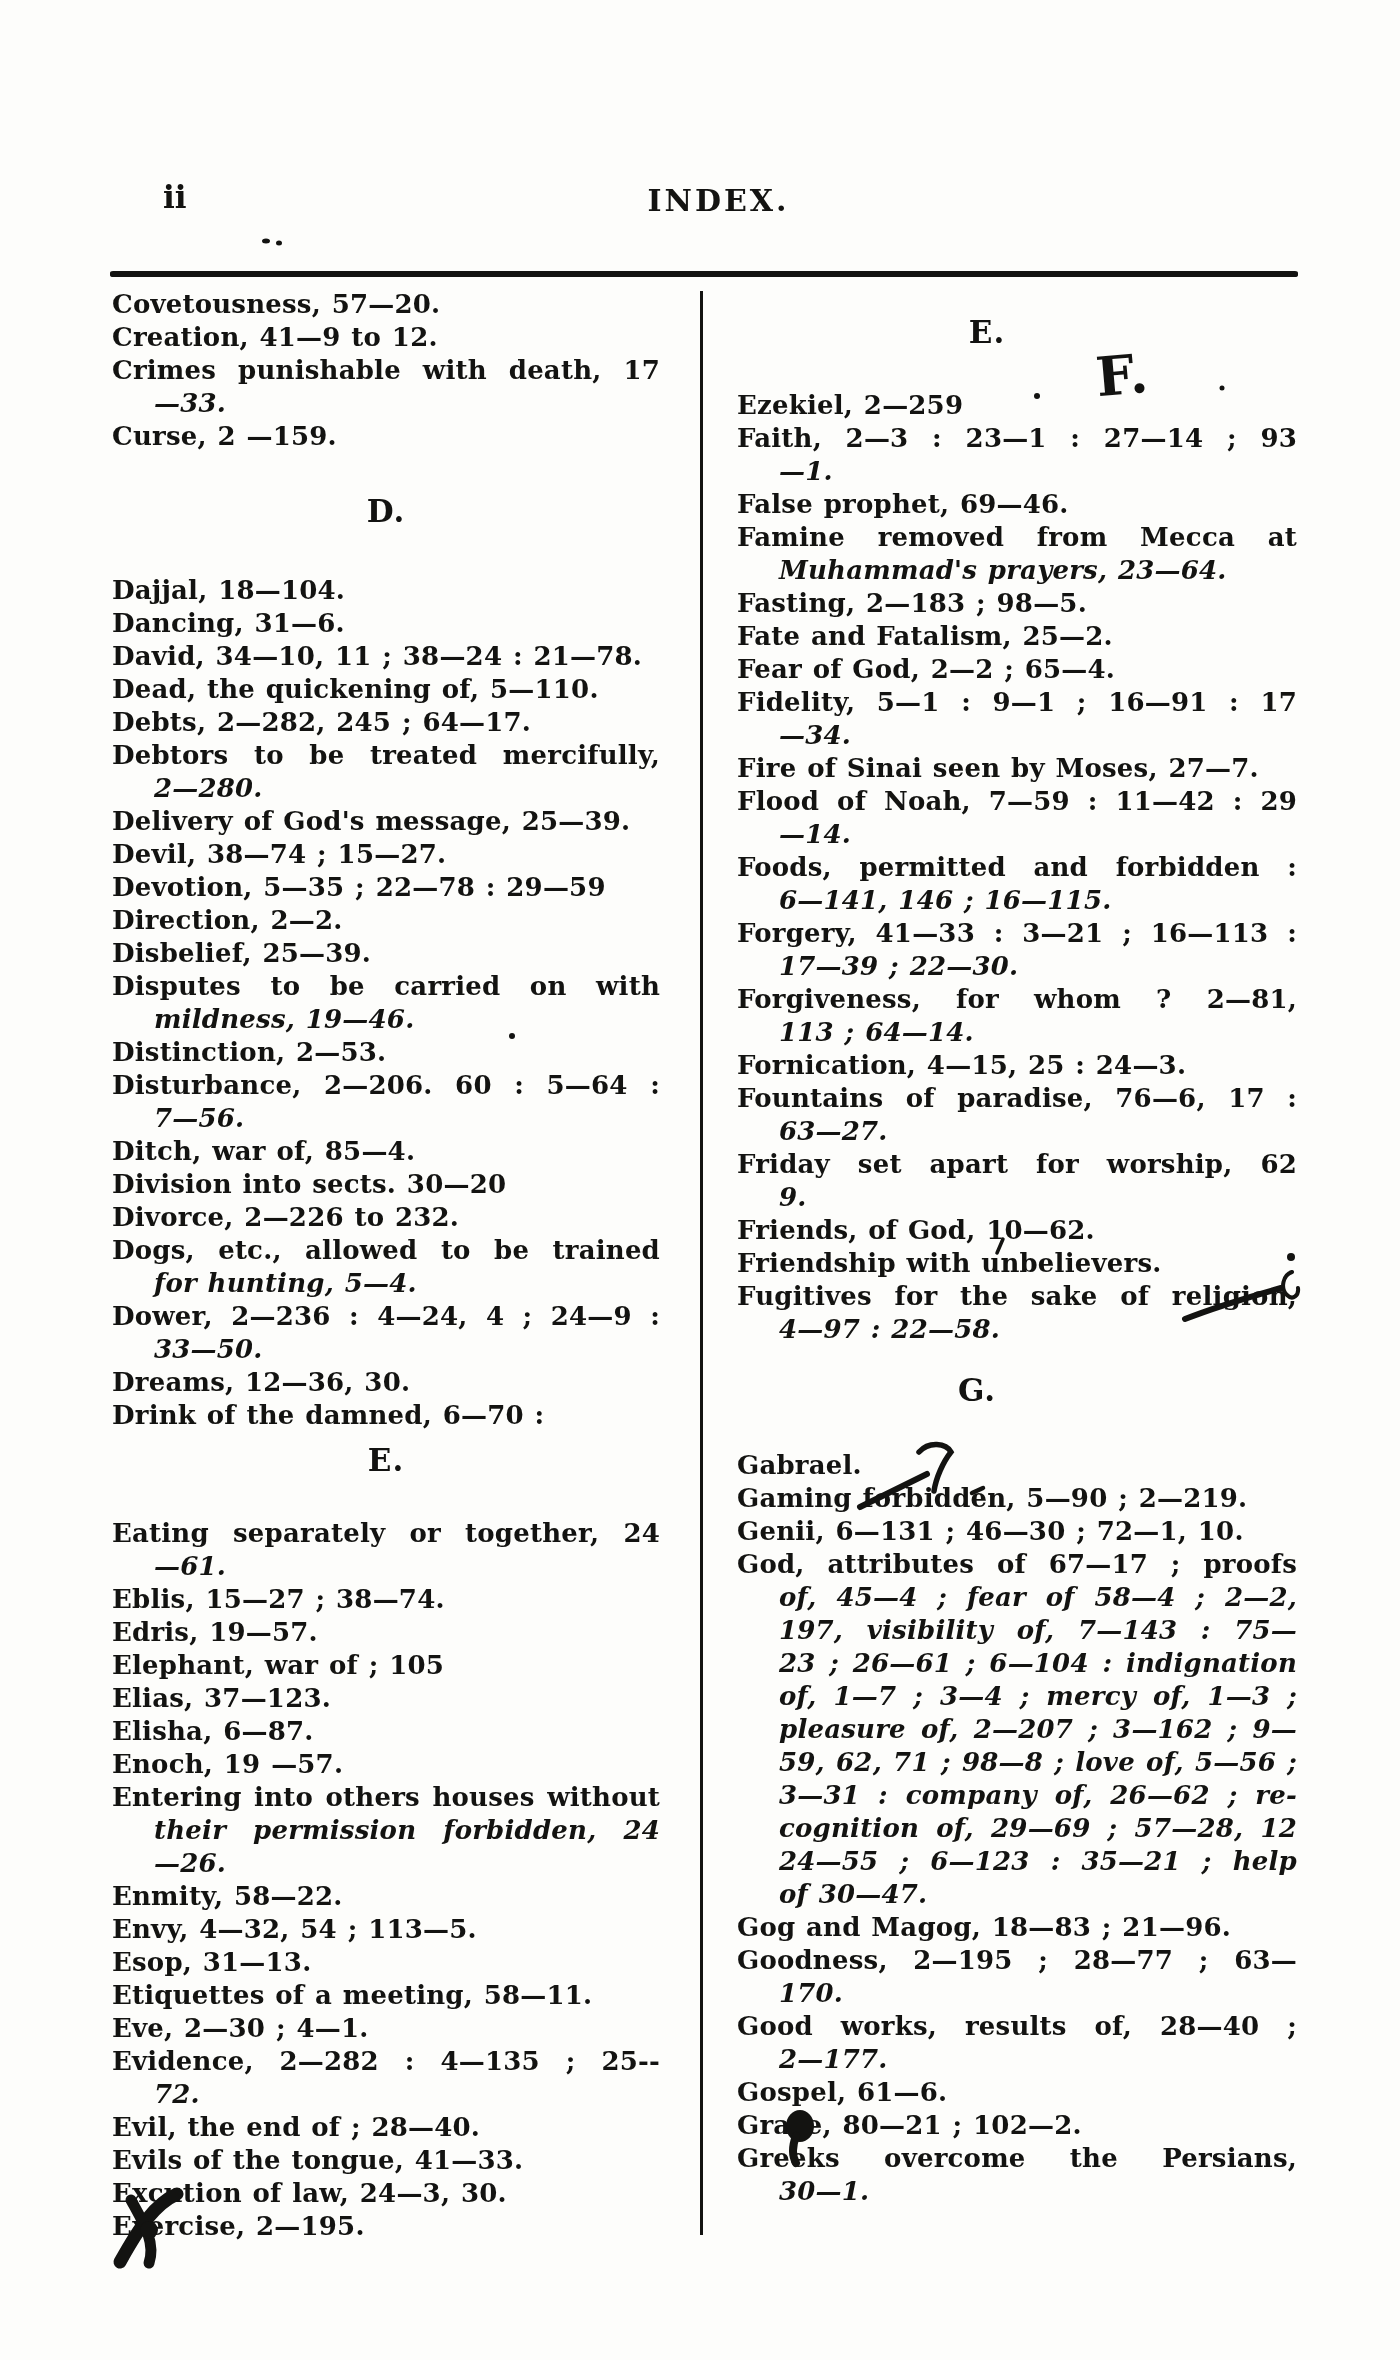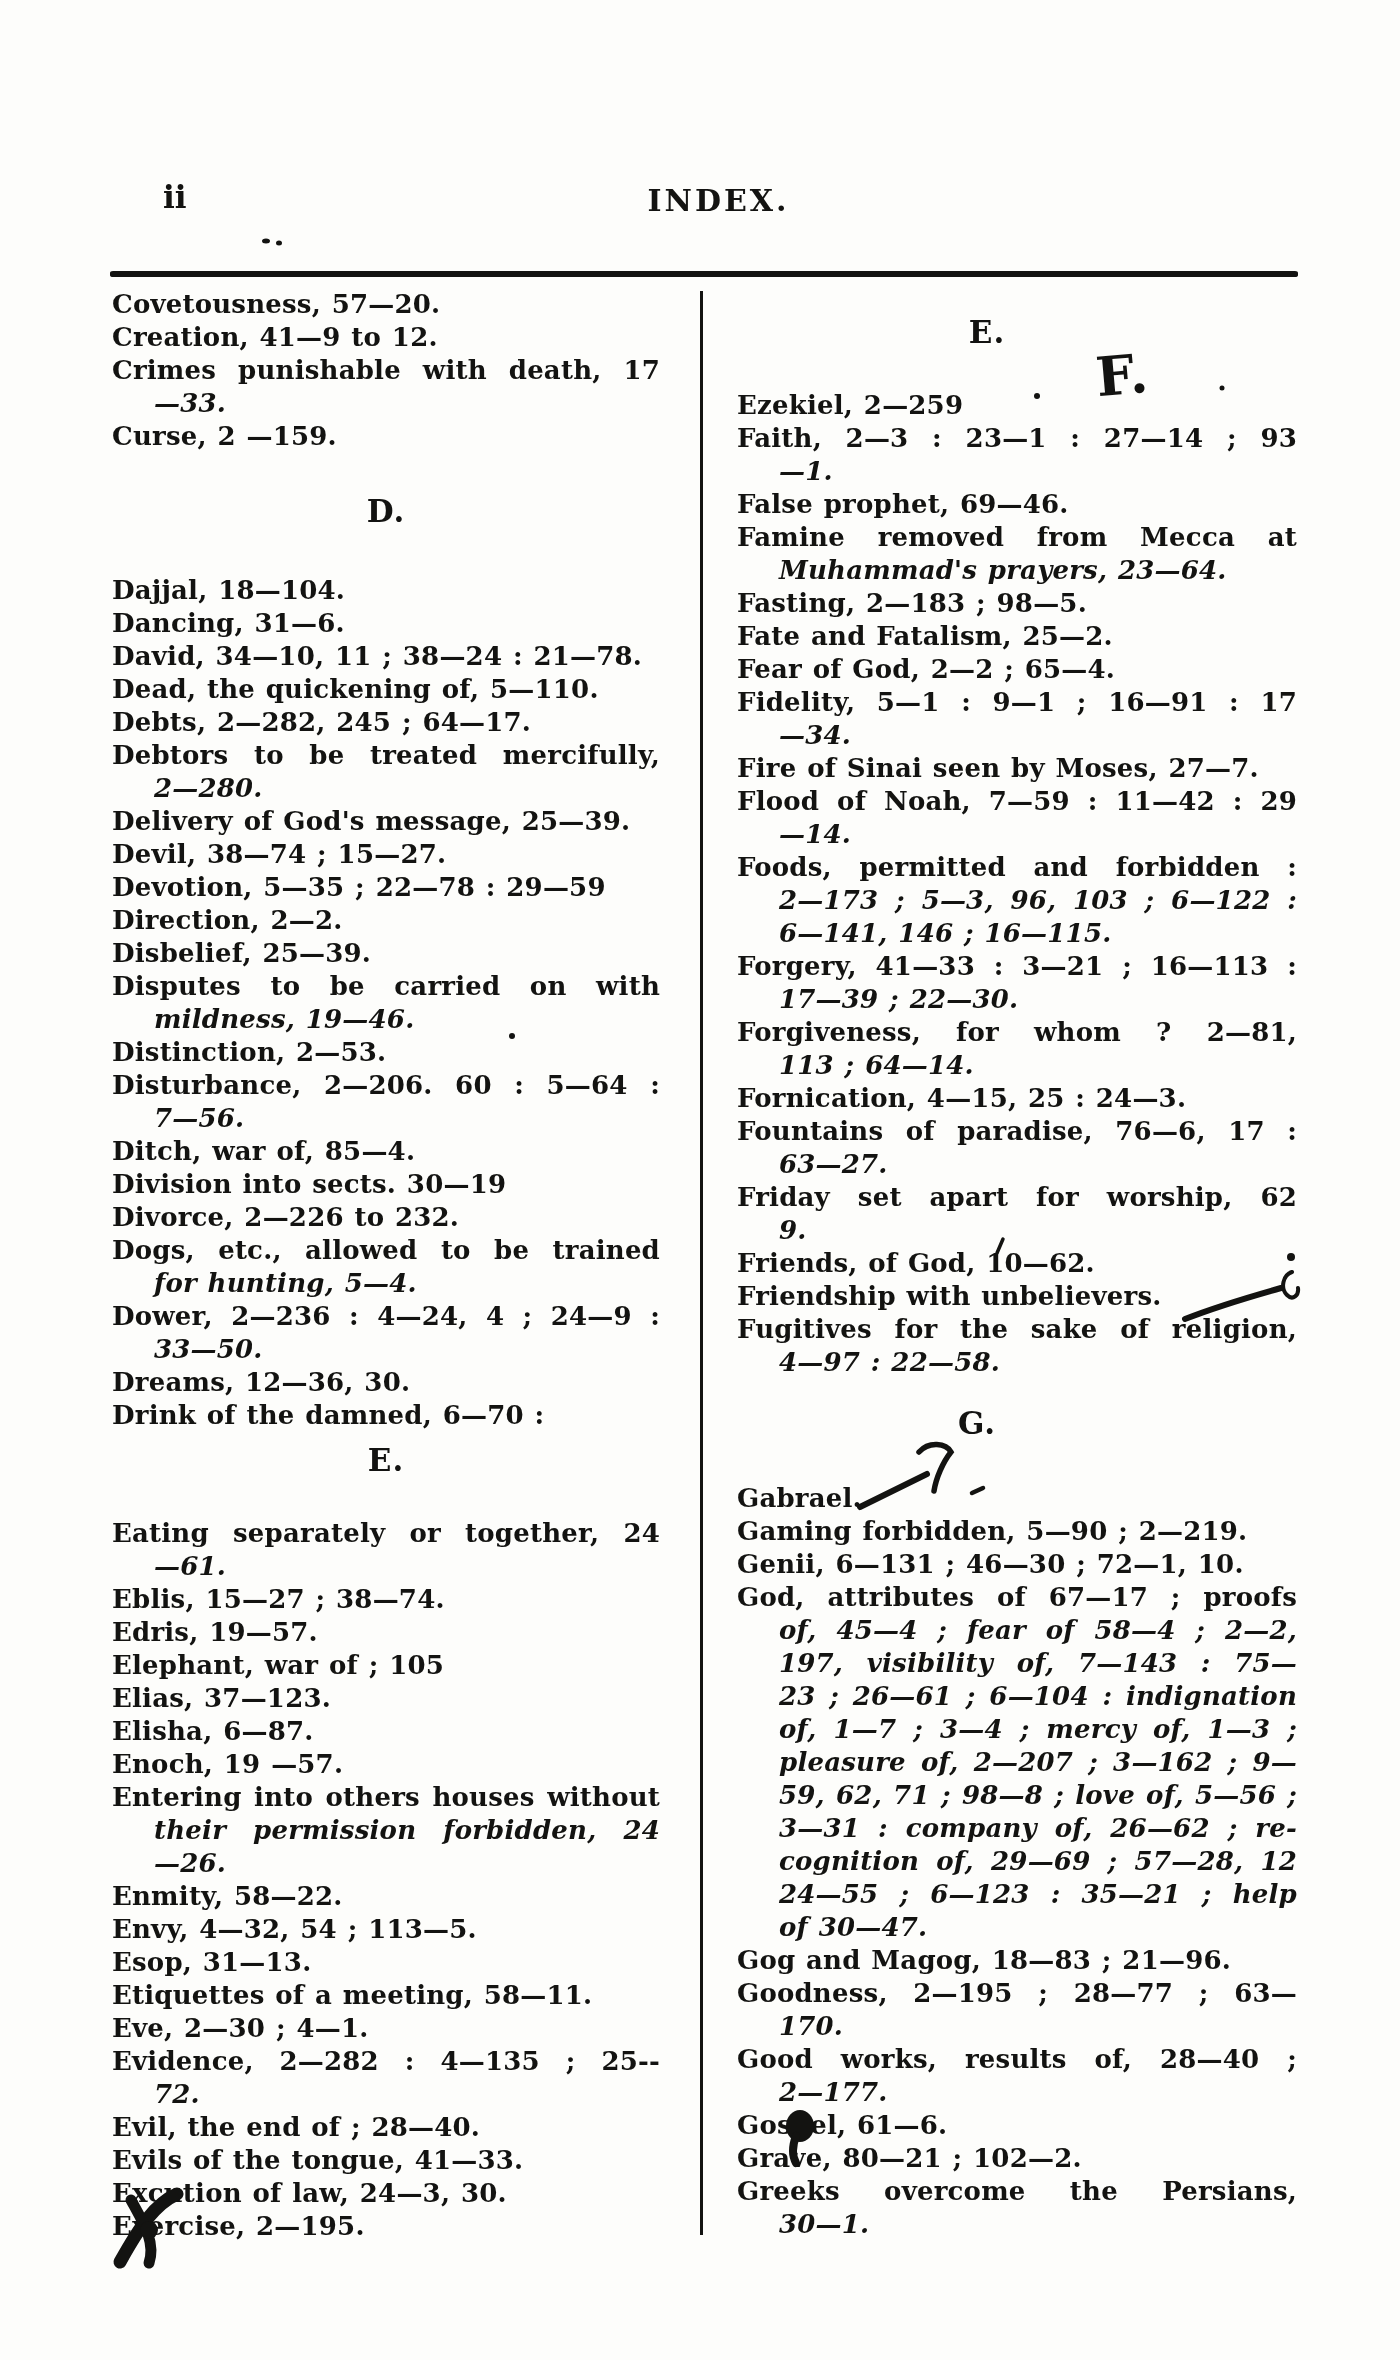--- a/index.html
+++ b/index.html
@@ -133,21 +133,21 @@
           <div class="line">Distinction, 2—53.</div>
         </div>
         <div class="entry">
           <div class="line">Disturbance, 2—206. 60 : 5—64 :</div>
           <div class="line cont">7—56.</div>
         </div>
         <div class="entry">
           <div class="line">Ditch, war of, 85—4.</div>
         </div>
         <div class="entry">
-          <div class="line">Division into sects. 30—19</div>
+          <div class="line">Division into sects. 30—20</div>
         </div>
         <div class="entry">
           <div class="line">Divorce, 2—226 to 232.</div>
         </div>
         <div class="entry">
           <div class="line">Dogs, etc., allowed to be trained</div>
           <div class="line cont">for hunting, 5—4.</div>
         </div>
         <div class="entry">
           <div class="line">Dower, 2—236 : 4—24, 4 ; 24—9 :</div>
@@ -254,21 +254,20 @@
         </div>
         <div class="entry">
           <div class="line">Fire of Sinai seen by Moses, 27—7.</div>
         </div>
         <div class="entry">
           <div class="line">Flood of Noah, 7—59 : 11—42 : 29</div>
           <div class="line cont">—14.</div>
         </div>
         <div class="entry">
           <div class="line">Foods, permitted and forbidden :</div>
-          <div class="line cont">2—173 ; 5—3, 96, 103 ; 6—122 :</div>
           <div class="line cont">6—141, 146 ; 16—115.</div>
         </div>
         <div class="entry">
           <div class="line">Forgery, 41—33 : 3—21 ; 16—113 :</div>
           <div class="line cont">17—39 ; 22—30.</div>
         </div>
         <div class="entry">
           <div class="line">Forgiveness, for whom ?  2—81,</div>
           <div class="line cont">113 ; 64—14.</div>
         </div>

